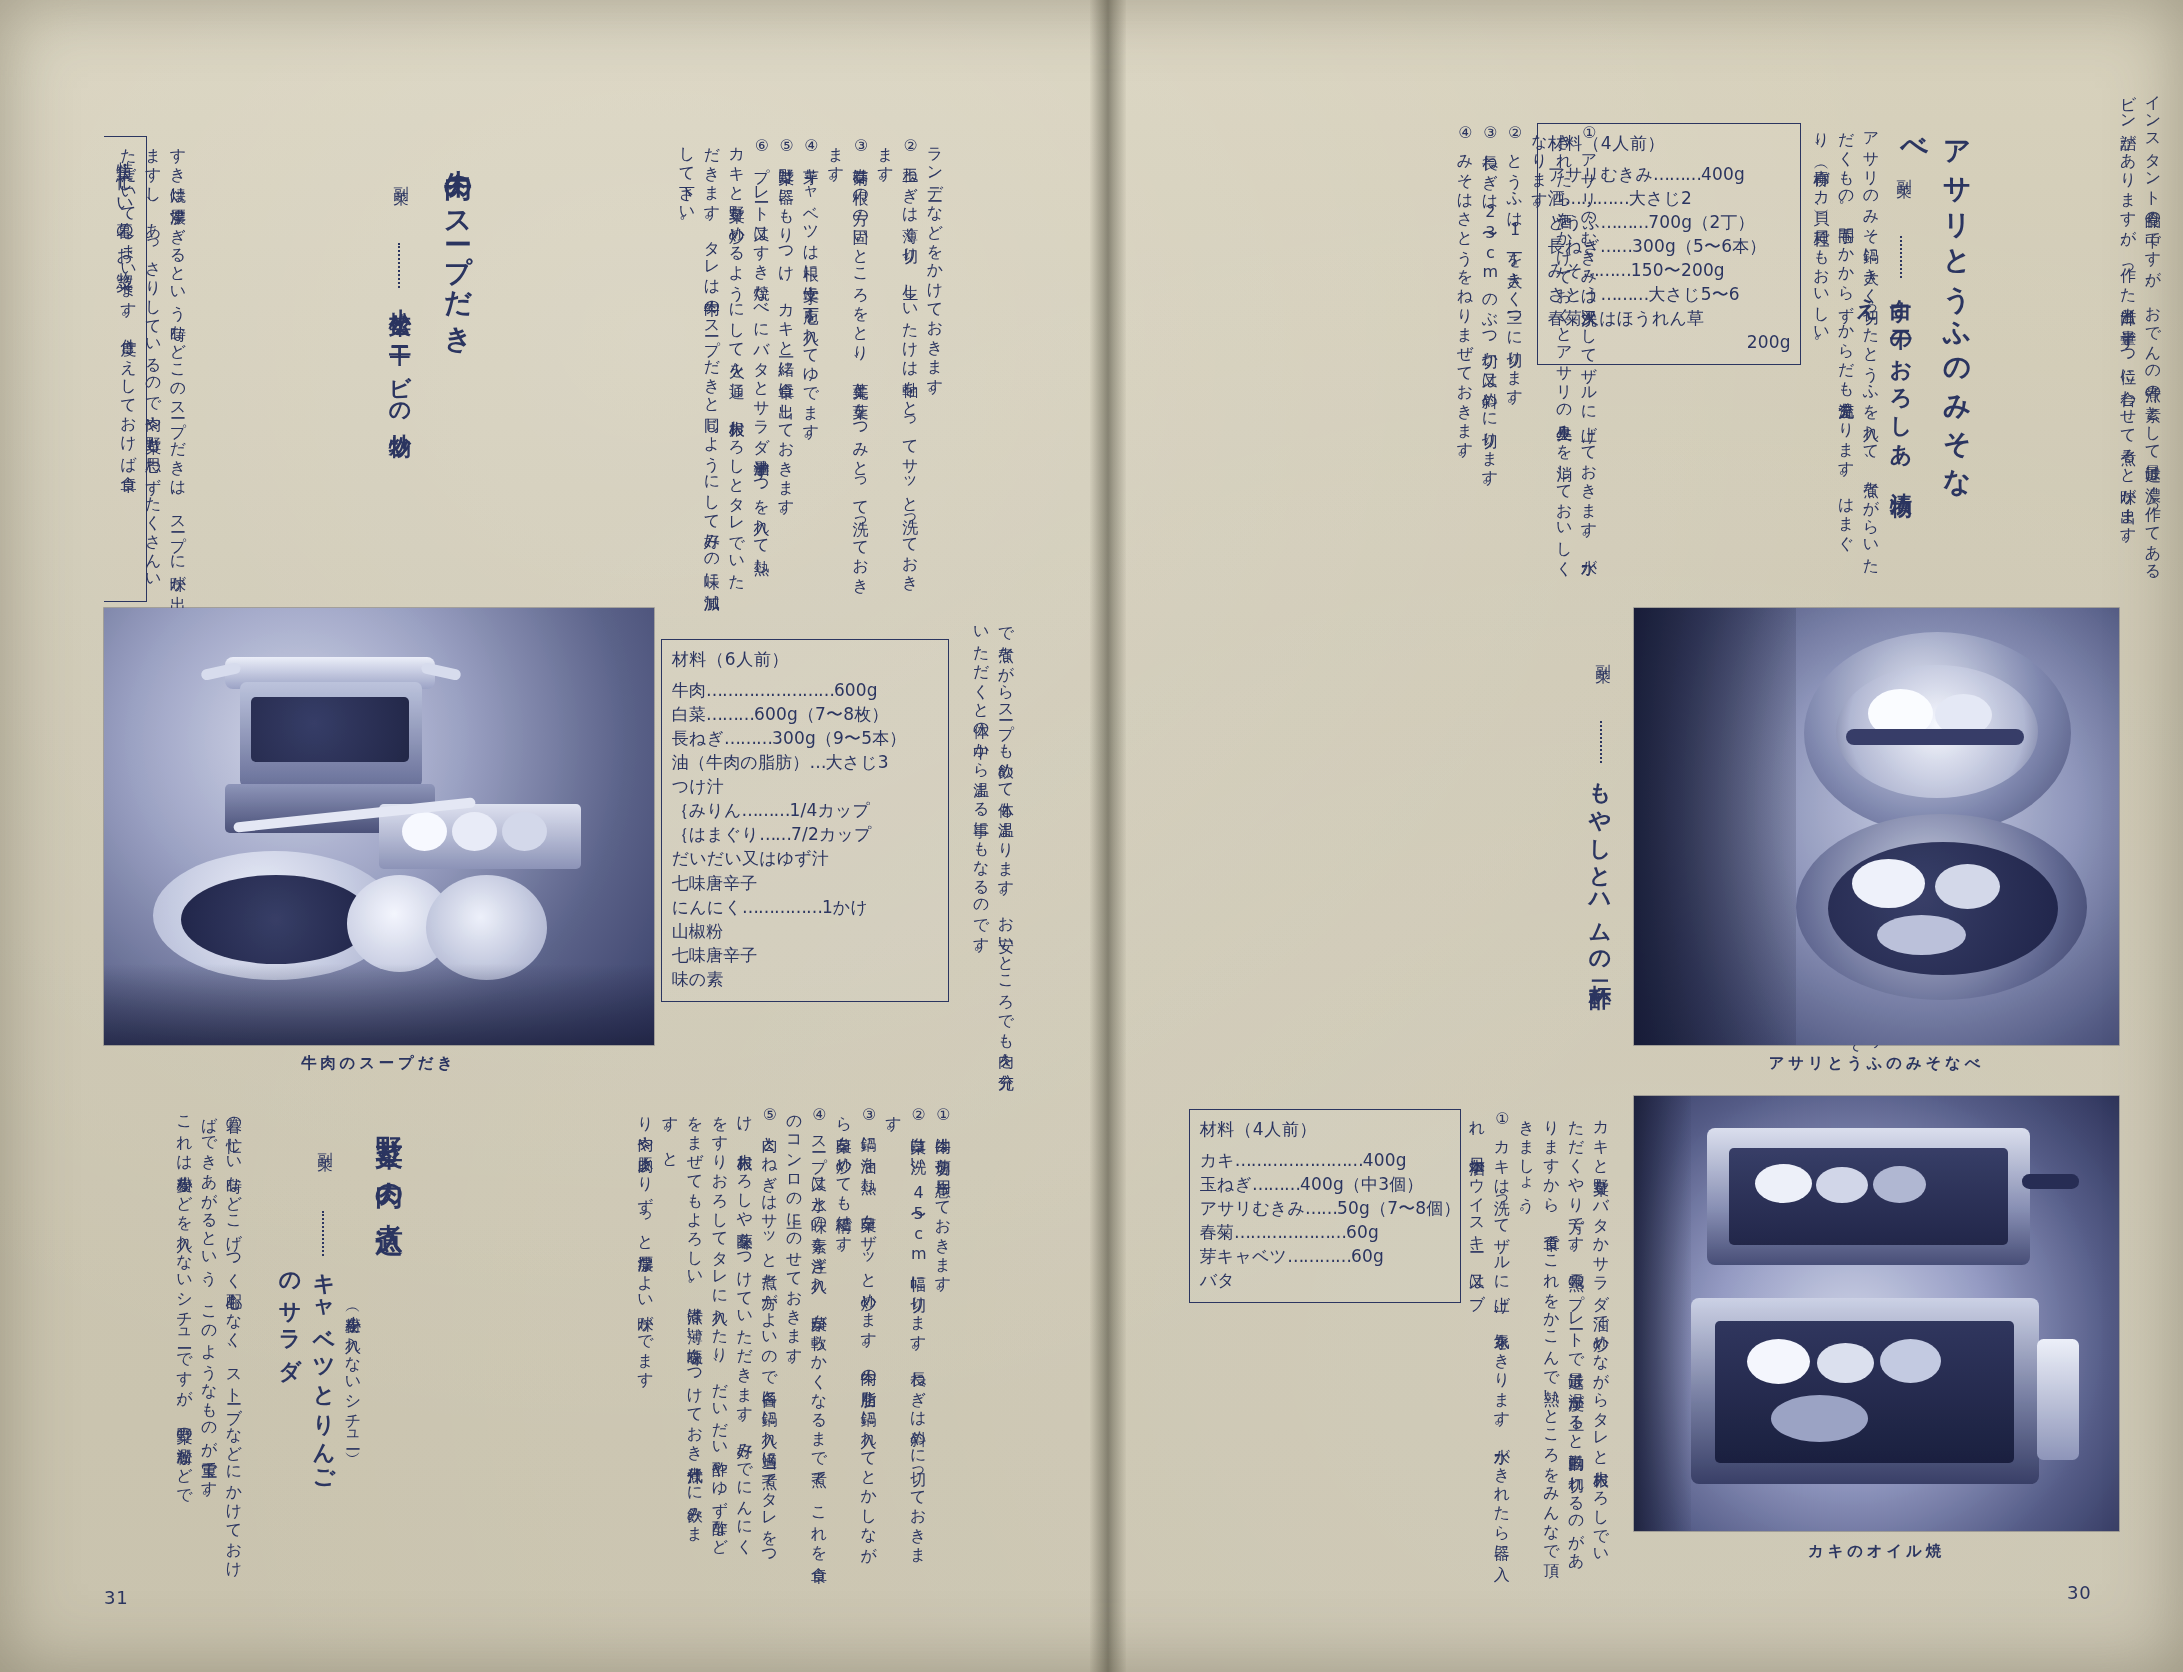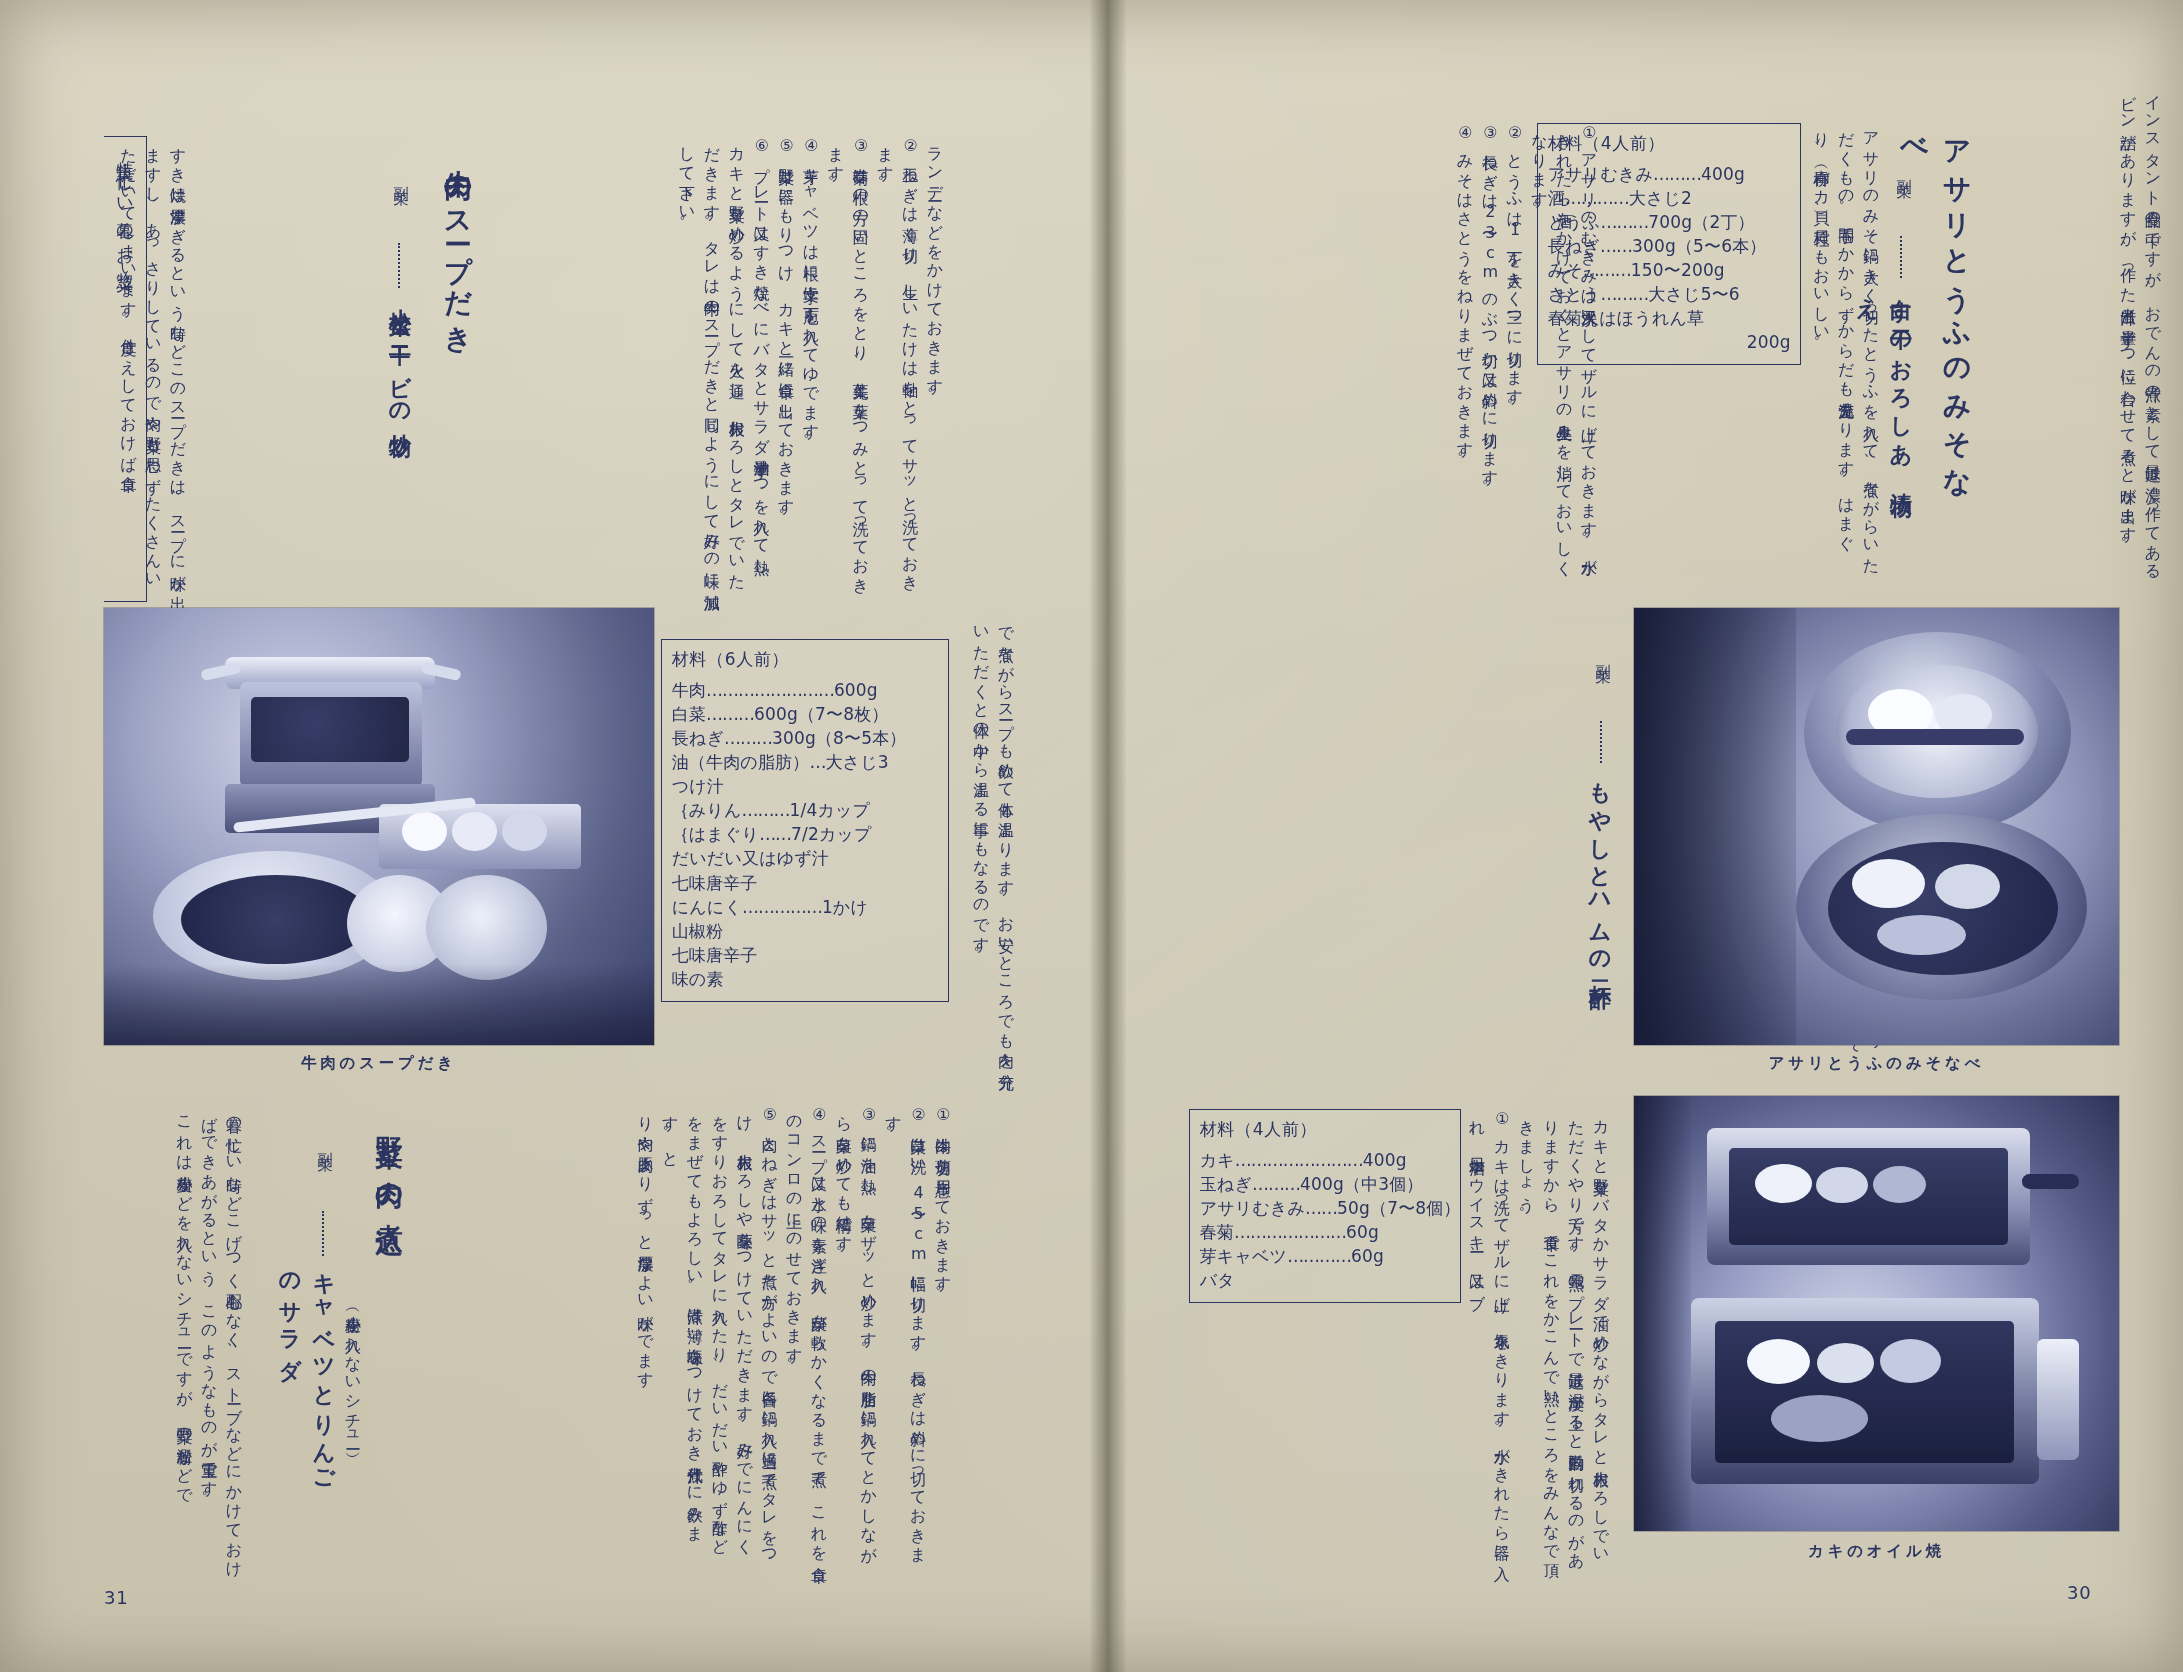--- a/index.html
+++ b/index.html
@@ -149,21 +149,21 @@
         <div class="rectp" style="left:0;top:356px;width:550px;height:81px;background:linear-gradient(180deg,rgba(36,40,70,0.0),rgba(30,34,62,0.75));"></div>
       </div>
     </div>
     <div class="cap" style="left:104px;top:1053px;width:550px;">牛肉のスープだき</div>
 
     <div class="ing-box" style="left:661px;top:639px;width:267px;">
       <div class="ing-title">材料（6人前）</div>
       <div>
         <div class="ing-row"><span>牛肉</span><span class="dots">……………………</span><span>600g</span></div>
         <div class="ing-row"><span>白菜</span><span class="dots">………</span><span>600g（7〜8枚）</span></div>
-        <div class="ing-row"><span>長ねぎ</span><span class="dots">………</span><span>300g（8〜5本）</span></div>
+        <div class="ing-row"><span>長ねぎ</span><span class="dots">………</span><span>300g（9〜5本）</span></div>
         <div class="ing-row"><span>油（牛肉の脂肪）</span><span class="dots">…</span><span>大さじ3</span></div>
         <div class="ing-row"><span>つけ汁</span></div>
         <div class="ing-row"><span>｛みりん</span><span class="dots">………</span><span>1/4カップ</span></div>
         <div class="ing-row"><span>｛はまぐり</span><span class="dots">……</span><span>7/2カップ</span></div>
         <div class="ing-row"><span>だいだい又はゆず汁</span></div>
         <div class="ing-row"><span>七味唐辛子</span></div>
         <div class="ing-row"><span>にんにく</span><span class="dots">……………</span><span>1かけ</span></div>
         <div class="ing-row"><span>山椒粉</span></div>
         <div class="ing-row"><span>七味唐辛子</span></div>
         <div class="ing-row"><span>味の素</span></div>

